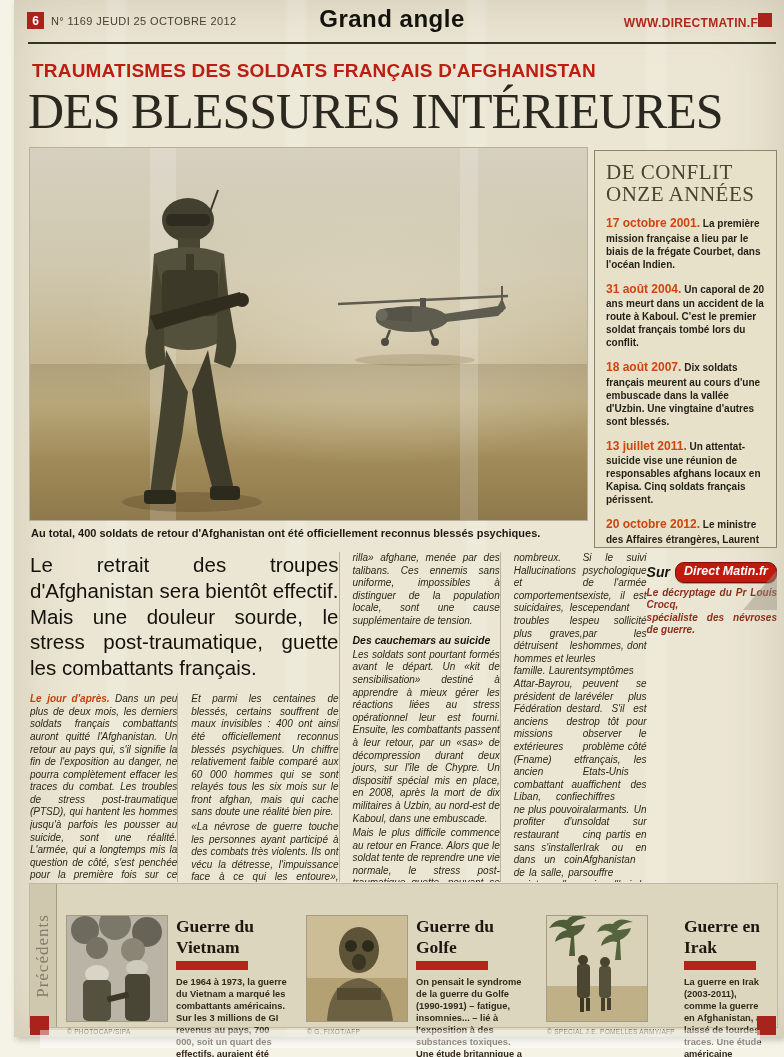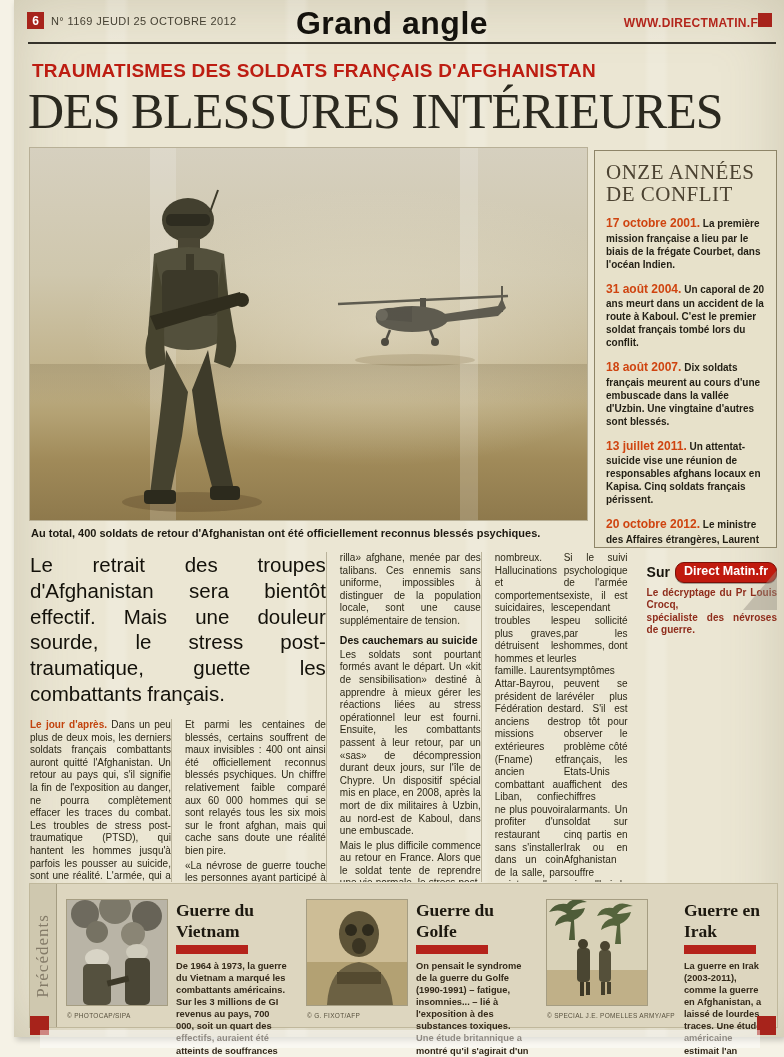--- a/index.html
+++ b/index.html
@@ -19,21 +19,21 @@
     content:""; position:absolute; inset:0;
     background:repeating-linear-gradient(90deg, rgba(255,255,255,0) 0 90px, rgba(255,255,255,.16) 95px 110px, rgba(255,255,255,0) 115px 180px);
     pointer-events:none;
   }
   .abs { position:absolute; }
 
   
   .hdr-pagebox { left:27px; top:12px; width:17px; height:17px; background:#a7231b; color:#fff;
     font-weight:bold; font-size:12px; display:flex; align-items:center; justify-content:center; }
   .hdr-issue { left:51px; top:15px; font-size:11px; color:#454133; letter-spacing:.4px; }
-  .hdr-section { left:0; top:5px; width:784px; text-align:center; font-size:32px; font-weight:bold; color:#14120d; letter-spacing:.5px;}
+  .hdr-section { left:0; top:5px; width:784px; text-align:center; font-size:24px; font-weight:bold; color:#14120d; letter-spacing:.5px;}
   .hdr-site { right:17px; top:16px; font-size:12px; font-weight:bold; color:#b3261c; letter-spacing:.3px;}
   .hdr-sq { right:12px; top:13px; width:14px; height:14px; background:#a7231b; }
   .hdr-rule { left:28px; top:42px; width:748px; height:2px; background:#35322a; }
 
   
   .kicker { left:32px; top:60px; font-size:19px; font-weight:bold; color:#bd1d12; letter-spacing:.2px; white-space:nowrap;}
   .headline { left:28px; top:82px; width:750px; font-family:"Liberation Serif", serif; font-size:50px;
     color:#2b291f; white-space:nowrap; letter-spacing:-1px; }
 
   
@@ -48,33 +48,33 @@
   .photo .streak { position:absolute; top:0; bottom:0; width:26px; background:rgba(255,255,255,.18); }
   .soldier-svg { position:absolute; left:62px; top:36px; }
   .heli-svg { position:absolute; left:300px; top:130px; opacity:.88; }
   .caption { left:31px; top:527px; width:556px; font-size:11px; font-weight:bold; color:#1d1a12; }
 
   
   .main-text { left:30px; top:552px; width:747px; height:330px; display:grid;
     grid-template-columns:repeat(4,1fr); grid-template-rows:auto 1fr; column-gap:14px; overflow:hidden; }
   .lead { grid-column:1/3; grid-row:1; font-size:20.5px; line-height:1.26; color:#13110a;
     text-align:justify; padding-bottom:12px; }
-  .bcol { font-size:10px; line-height:1.26; color:#2b2717; text-align:justify; }
+  .bcol { font-size:10px; line-height:1.26; color:#2b2717; text-align:justify;font-style:italic; }
   .col1 { grid-column:1; grid-row:2; }
   .col2 { grid-column:2; grid-row:2; border-left:1px solid #b9b29a; padding-left:13px; margin-left:-14px; }
   .col3 { grid-column:3; grid-row:1/3; border-left:1px solid #b9b29a; padding-left:13px; margin-left:-14px; }
   .col4 { grid-column:4; grid-row:1/3; border-left:1px solid #b9b29a; padding-left:13px; margin-left:-14px;
     display:flex; flex-direction:row; }
   .bcol p { margin-bottom:2px; }
   .red-label { color:#c2430e; font-weight:bold; }
   .subhead { font-weight:bold; color:#17140c; font-size:10.5px; margin:6px 0 2px; }
   .endmark { color:#b3261c; font-weight:bold; }
 
   
-  .promo { margin-top:10px; position:relative;margin-left:19px; }
+  .promo { margin-top:10px; position:relative; }
   .promo-line { font-size:14px; font-weight:bold; color:#17140c; display:flex; align-items:center; gap:5px;}
   .promo-badge { background:#c01a0e; color:#fff; font-size:12.5px; font-weight:bold;
     padding:1px 8px 2px; border-radius:9px; border:1px solid #7c0f06; box-shadow:0 1px 0 rgba(0,0,0,.3); white-space:nowrap;}
   .promo-sub { margin-top:4px; font-size:10px; font-weight:bold; color:#8f2d1c; line-height:1.25; }
   .scan-tri { position:absolute; right:0; top:8px; width:0; height:0;
     border-left:34px solid transparent; border-bottom:40px solid rgba(150,145,130,.45); }
 
   
   .sidebar { left:594px; top:150px; width:183px; height:398px; background:#e7e1ca;
     border:1px solid #8e8568; padding:10px 11px; overflow:hidden; }
@@ -82,21 +82,21 @@
   .sb-entry { margin-top:11px; font-size:10px; font-weight:bold; color:#221f15; line-height:1.3; }
   .sb-date { color:#cf4410; font-size:12px; }
 
   
   .strip { left:30px; top:884px; width:747px; height:143px; background:#ddd6bf;
     box-shadow:0 0 0 1px #c0b89c; display:flex; }
   .strip-label { width:27px; background:#cfc8af; border-right:1px solid #a59d82; position:relative; }
   .strip-label span { position:absolute; left:50%; top:50%;
     transform:translate(-50%,-50%) rotate(-90deg); font-family:"Liberation Serif", serif;
     font-size:17px; color:#847b68; letter-spacing:1px; white-space:nowrap; }
-  .pbox { flex:1; padding:16px 8px 4px 10px; display:flex; flex-direction:column; }
+  .pbox { flex:1; padding:16px 8px 4px 10px; display:flex; flex-direction:column;margin-top:16px; }
   .pbox-row { display:flex; gap:9px; }
   .pbox-photo { width:100px; height:105px; flex:none; box-shadow:0 0 0 1px #a59d82; }
   .pbox-body { flex:1; min-width:0; }
   .pbox-title { font-family:"Liberation Serif", serif; font-weight:bold; font-size:17.5px; color:#1c180f; }
   .pbox-bar { width:72px; height:9px; background:#b5231b; margin:3px 0 6px; }
   .pbox-text { font-size:9.3px; font-weight:bold; color:#33291a; line-height:1.3; text-align:left; }
   .pbox-credit { font-size:6.5px; color:#57503d; margin-top:3px; letter-spacing:.3px;}
 
   .corner-sq { width:19px; height:19px; background:#a7231b; }
   .csq-l { left:30px; top:1016px; }
@@ -191,22 +191,22 @@
         <div>Le décryptage du Pr Louis Crocq,</div>
         <div>spécialiste des névroses de guerre.</div>
       </div>
       <div class="scan-tri"></div>
     </div>
   </div>
 </div>
 
 <div class="abs sidebar">
   <div class="sb-title">
+    <div>DE CONFLIT</div>
     <div>ONZE ANNÉES</div>
-    <div>DE CONFLIT</div>
   </div>
   <div class="sb-entry">
     <span class="sb-date">17 octobre 2001.</span>
     <span>La première mission française a lieu par le biais de la frégate Courbet, dans l'océan Indien.</span>
   </div>
   <div class="sb-entry">
     <span class="sb-date">31 août 2004.</span>
     <span>Un caporal de 20 ans meurt dans un accident de la route à Kaboul. C'est le premier soldat français tombé lors du conflit.</span>
   </div>
   <div class="sb-entry">

